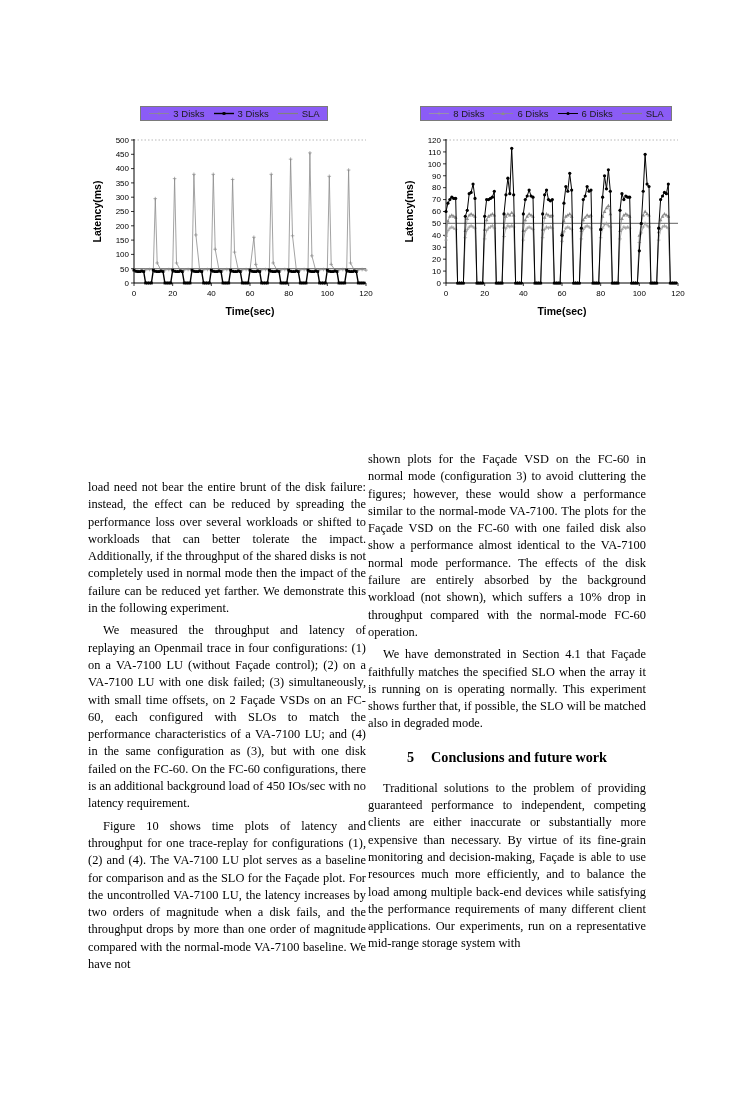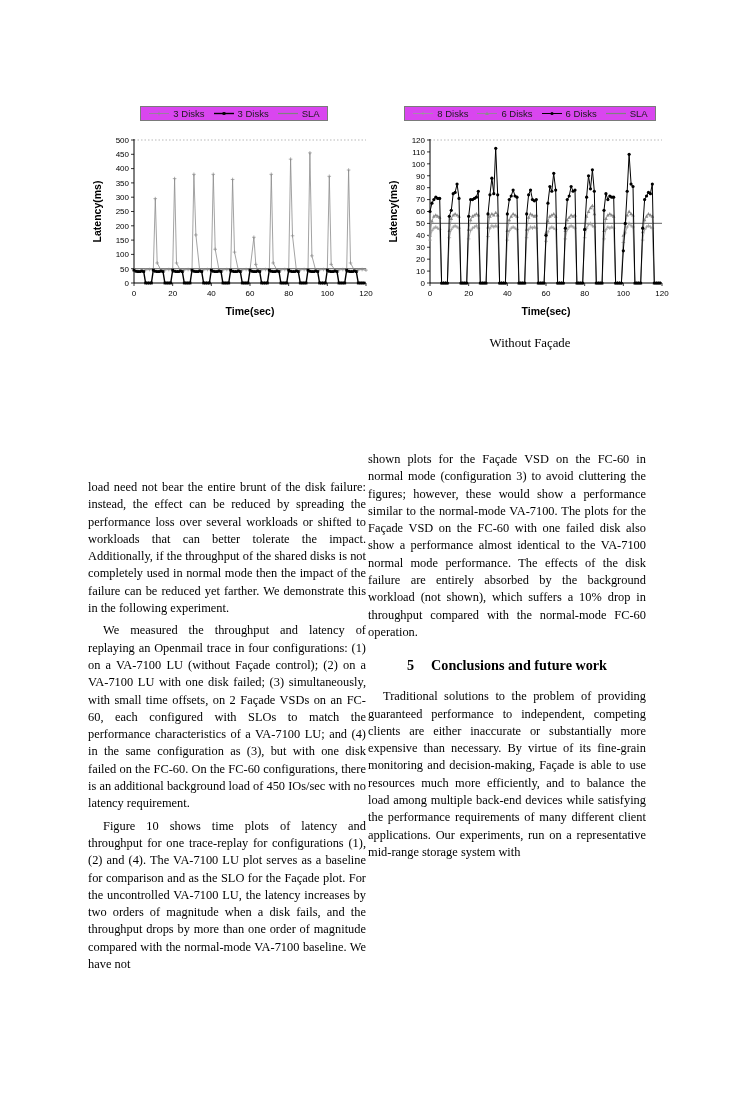--- a/index.html
+++ b/index.html
@@ -1,23 +1,23 @@
 <!DOCTYPE html>
 <html><head>
 <meta charset="utf-8">
 <style>
   html,body{margin:0;padding:0;background:#e8e8e8;}
   .page{position:relative;width:750px;height:1100px;background:#ffffff;margin:0 auto;
         font-family:"Liberation Serif",serif;color:#000;overflow:hidden;}
   .panel{position:absolute;top:104px;width:292px;}
   #panel-0{left:88px;}
-  #panel-1{left:384px;}
+  #panel-1{left:400px;}
   .legend-row{text-align:center;height:22px;}
   .legend{display:inline-flex;align-items:center;gap:8px;border:1px solid #7a7a7a;
-          padding:1px 7px;font:9.5px "Liberation Sans",sans-serif;color:#1a1a1a;background:#d946ef;}
+          padding:1px 7px;font:9.5px "Liberation Sans",sans-serif;color:#1a1a1a;background:#8b5cf6;}
   .lg-item{display:inline-flex;align-items:center;gap:3px;}
   .svg-slot svg{display:block;}
   svg text.tick{font:8px "Liberation Sans",sans-serif;fill:#000;}
   svg text.axis-title{font:bold 10.5px "Liberation Sans",sans-serif;fill:#000;}
   .panel-caption{text-align:center;font:12.8px "Liberation Serif",serif;margin-top:10px;color:#000;}
   .figure-caption{position:absolute;left:100px;top:374px;width:552px;
                   font:bold 12.8px/1.32 "Liberation Sans",sans-serif;text-align:justify;color:#000;}
   .col{position:absolute;top:451px;width:278px;font:12.4px/17.3px "Liberation Serif",serif;
        text-align:justify;color:#000;}
   #col-left{left:88px;margin-top:28px;}
@@ -733,29 +733,29 @@
           <circle cx="266.4" cy="67.625" r="1.6" fill="#000000"></circle>
           <circle cx="268.33333333333337" cy="58.09166666666667" r="1.6" fill="#000000"></circle>
           <circle cx="270.26666666666665" cy="157" r="1.6" fill="#000000"></circle>
           <circle cx="272.2" cy="157" r="1.6" fill="#000000"></circle>
           <circle cx="274.1333333333333" cy="157" r="1.6" fill="#000000"></circle>
           <circle cx="276.06666666666666" cy="157" r="1.6" fill="#000000"></circle>
           <text x="13" y="85.5" class="axis-title" text-anchor="middle" transform="rotate(-90 13 85.5)">Latency(ms)</text>
           <text x="162" y="189" class="axis-title" text-anchor="middle">Time(sec)</text>
         </svg>
       </div>
-    <div class="panel-caption">Without Façade</div>
   </div>
 
 
   <div class="col" id="col-left">
     <p class="noindent">load need not bear the entire brunt of the disk failure: instead, the effect can be reduced by spreading the performance loss over several workloads or shifted to workloads that can better tolerate the impact. Additionally, if the throughput of the shared disks is not completely used in normal mode then the impact of the failure can be reduced yet farther. We demonstrate this in the following experiment.</p>
     <p class="indent">We measured the throughput and latency of replaying an Openmail trace in four configurations: (1) on a VA-7100 LU (without Façade control); (2) on a VA-7100 LU with one disk failed; (3) simultaneously, with small time offsets, on 2 Façade VSDs on an FC-60, each configured with SLOs to match the performance characteristics of a VA-7100 LU; and (4) in the same configuration as (3), but with one disk failed on the FC-60. On the FC-60 configurations, there is an additional background load of 450 IOs/sec with no latency requirement.</p>
     <p class="indent">Figure 10 shows time plots of latency and throughput for one trace-replay for configurations (1), (2) and (4). The VA-7100 LU plot serves as a baseline for comparison and as the SLO for the Façade plot. For the uncontrolled VA-7100 LU, the latency increases by two orders of magnitude when a disk fails, and the throughput drops by more than one order of magnitude compared with the normal-mode VA-7100 baseline. We have not</p>
   </div>
 
   <div class="col" id="col-right">
     <p class="noindent">shown plots for the Façade VSD on the FC-60 in normal mode (configuration 3) to avoid cluttering the figures; however, these would show a performance similar to the normal-mode VA-7100. The plots for the Façade VSD on the FC-60 with one failed disk also show a performance almost identical to the VA-7100 normal mode performance. The effects of the disk failure are entirely absorbed by the background workload (not shown), which suffers a 10% drop in throughput compared with the normal-mode FC-60 operation.</p>
+    <p class="indent">We have demonstrated in Section 4.1 that Façade faithfully matches the specified SLO when the array it is running on is operating normally. This experiment shows further that, if possible, the SLO will be matched also in degraded mode.</p>
     <h2 class="sec"><span class="num">5</span><span>Conclusions and future work</span></h2>
     <p class="indent">Traditional solutions to the problem of providing guaranteed performance to independent, competing clients are either inaccurate or substantially more expensive than necessary. By virtue of its fine-grain monitoring and decision-making, Façade is able to use resources much more efficiently, and to balance the load among multiple back-end devices while satisfying the performance requirements of many different client applications. Our experiments, run on a representative mid-range storage system with</p>
   </div>
 
 </div>
 
 </body></html>

